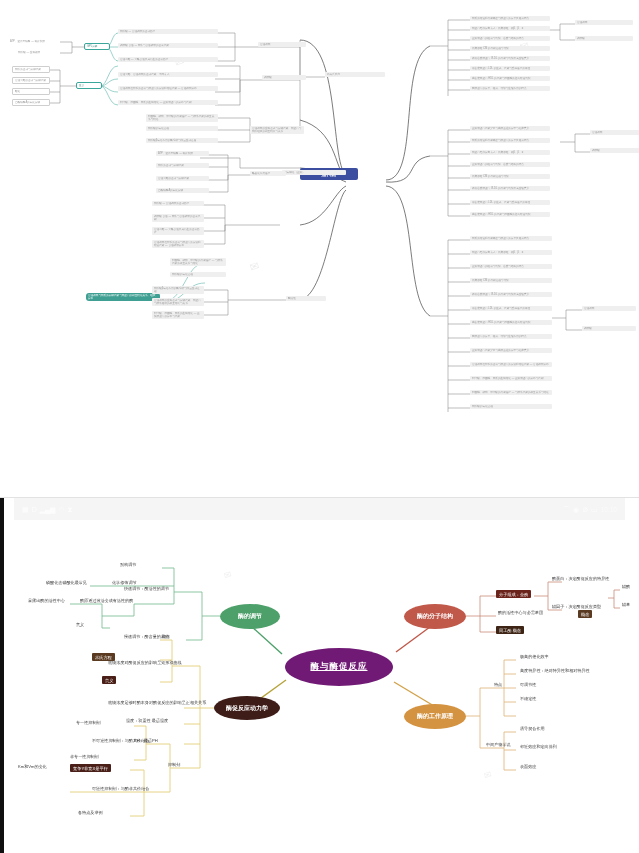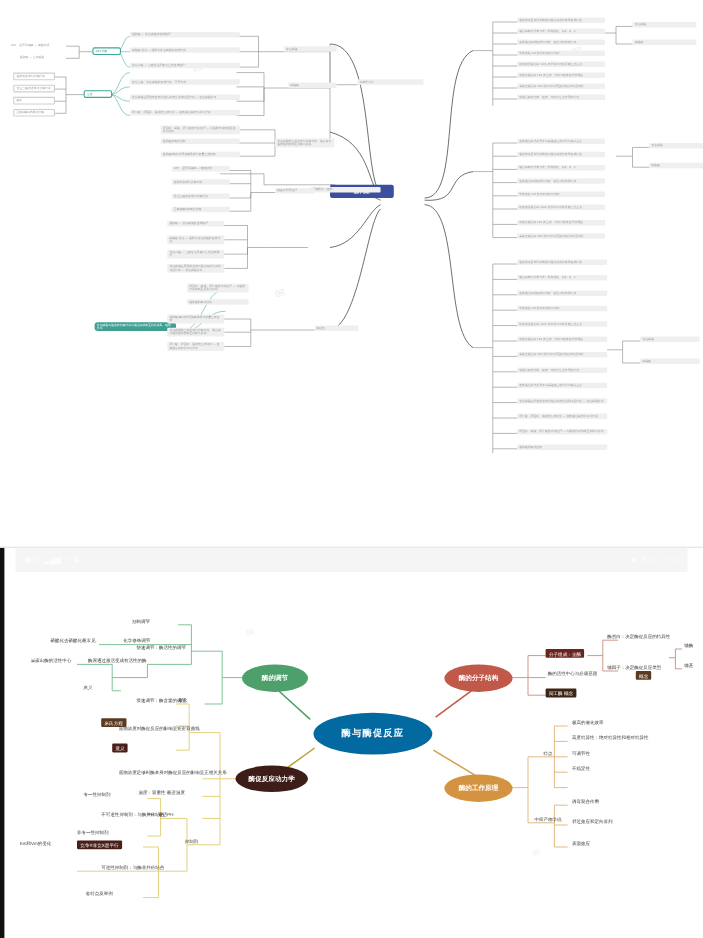--- a/index.html
+++ b/index.html
@@ -34,21 +34,21 @@
   #statusbar .sb-ico{color:#fcfcfc;font-size:7px;line-height:1;}
   #statusbar .sb-time{color:#fafafa;font-size:6.5px;}
   #leftbar{position:absolute;left:0;top:0;width:4px;height:356px;background:#101010;}
   #map{position:absolute;left:14px;top:22px;width:611px;height:334px;}
   #map svg{position:absolute;left:0;top:0;width:611px;height:334px;}
   .enode{position:absolute;font-size:4.1px;line-height:1.2;color:#3a3a3a;
     white-space:nowrap;padding:1px 2px;}
   
   .ellipse{position:absolute;display:flex;align-items:center;justify-content:center;
     border-radius:50%;color:#fff;font-weight:bold;text-align:center;}
-  #center-node{width:108px;height:38px;background:#0369a1;font-size:8.5px;letter-spacing:1px;}
+  #center-node{width:108px;height:38px;background:#701a75;font-size:8.5px;letter-spacing:1px;text-decoration:underline;}
   #node-regulation{width:60px;height:25px;background:#4da06a;font-size:6px;}
   #node-structure{width:62px;height:25px;background:#c0594a;font-size:6px;}
   #node-kinetics{width:66px;height:24px;background:#3e1d18;font-size:6px;}
   #node-mechanism{width:62px;height:25px;background:#d49340;font-size:6px;}
   .chip{position:absolute;color:#fff;font-size:4.2px;padding:1.5px 3px;border-radius:1px;
     white-space:nowrap;}
   .chip.brown{background:#5a3a20;}
   .chip.darkred{background:#6b241c;}
   .chip.darkbrown2{background:#3e2415;}
   .chip.maroon{background:#4a1f17;}

